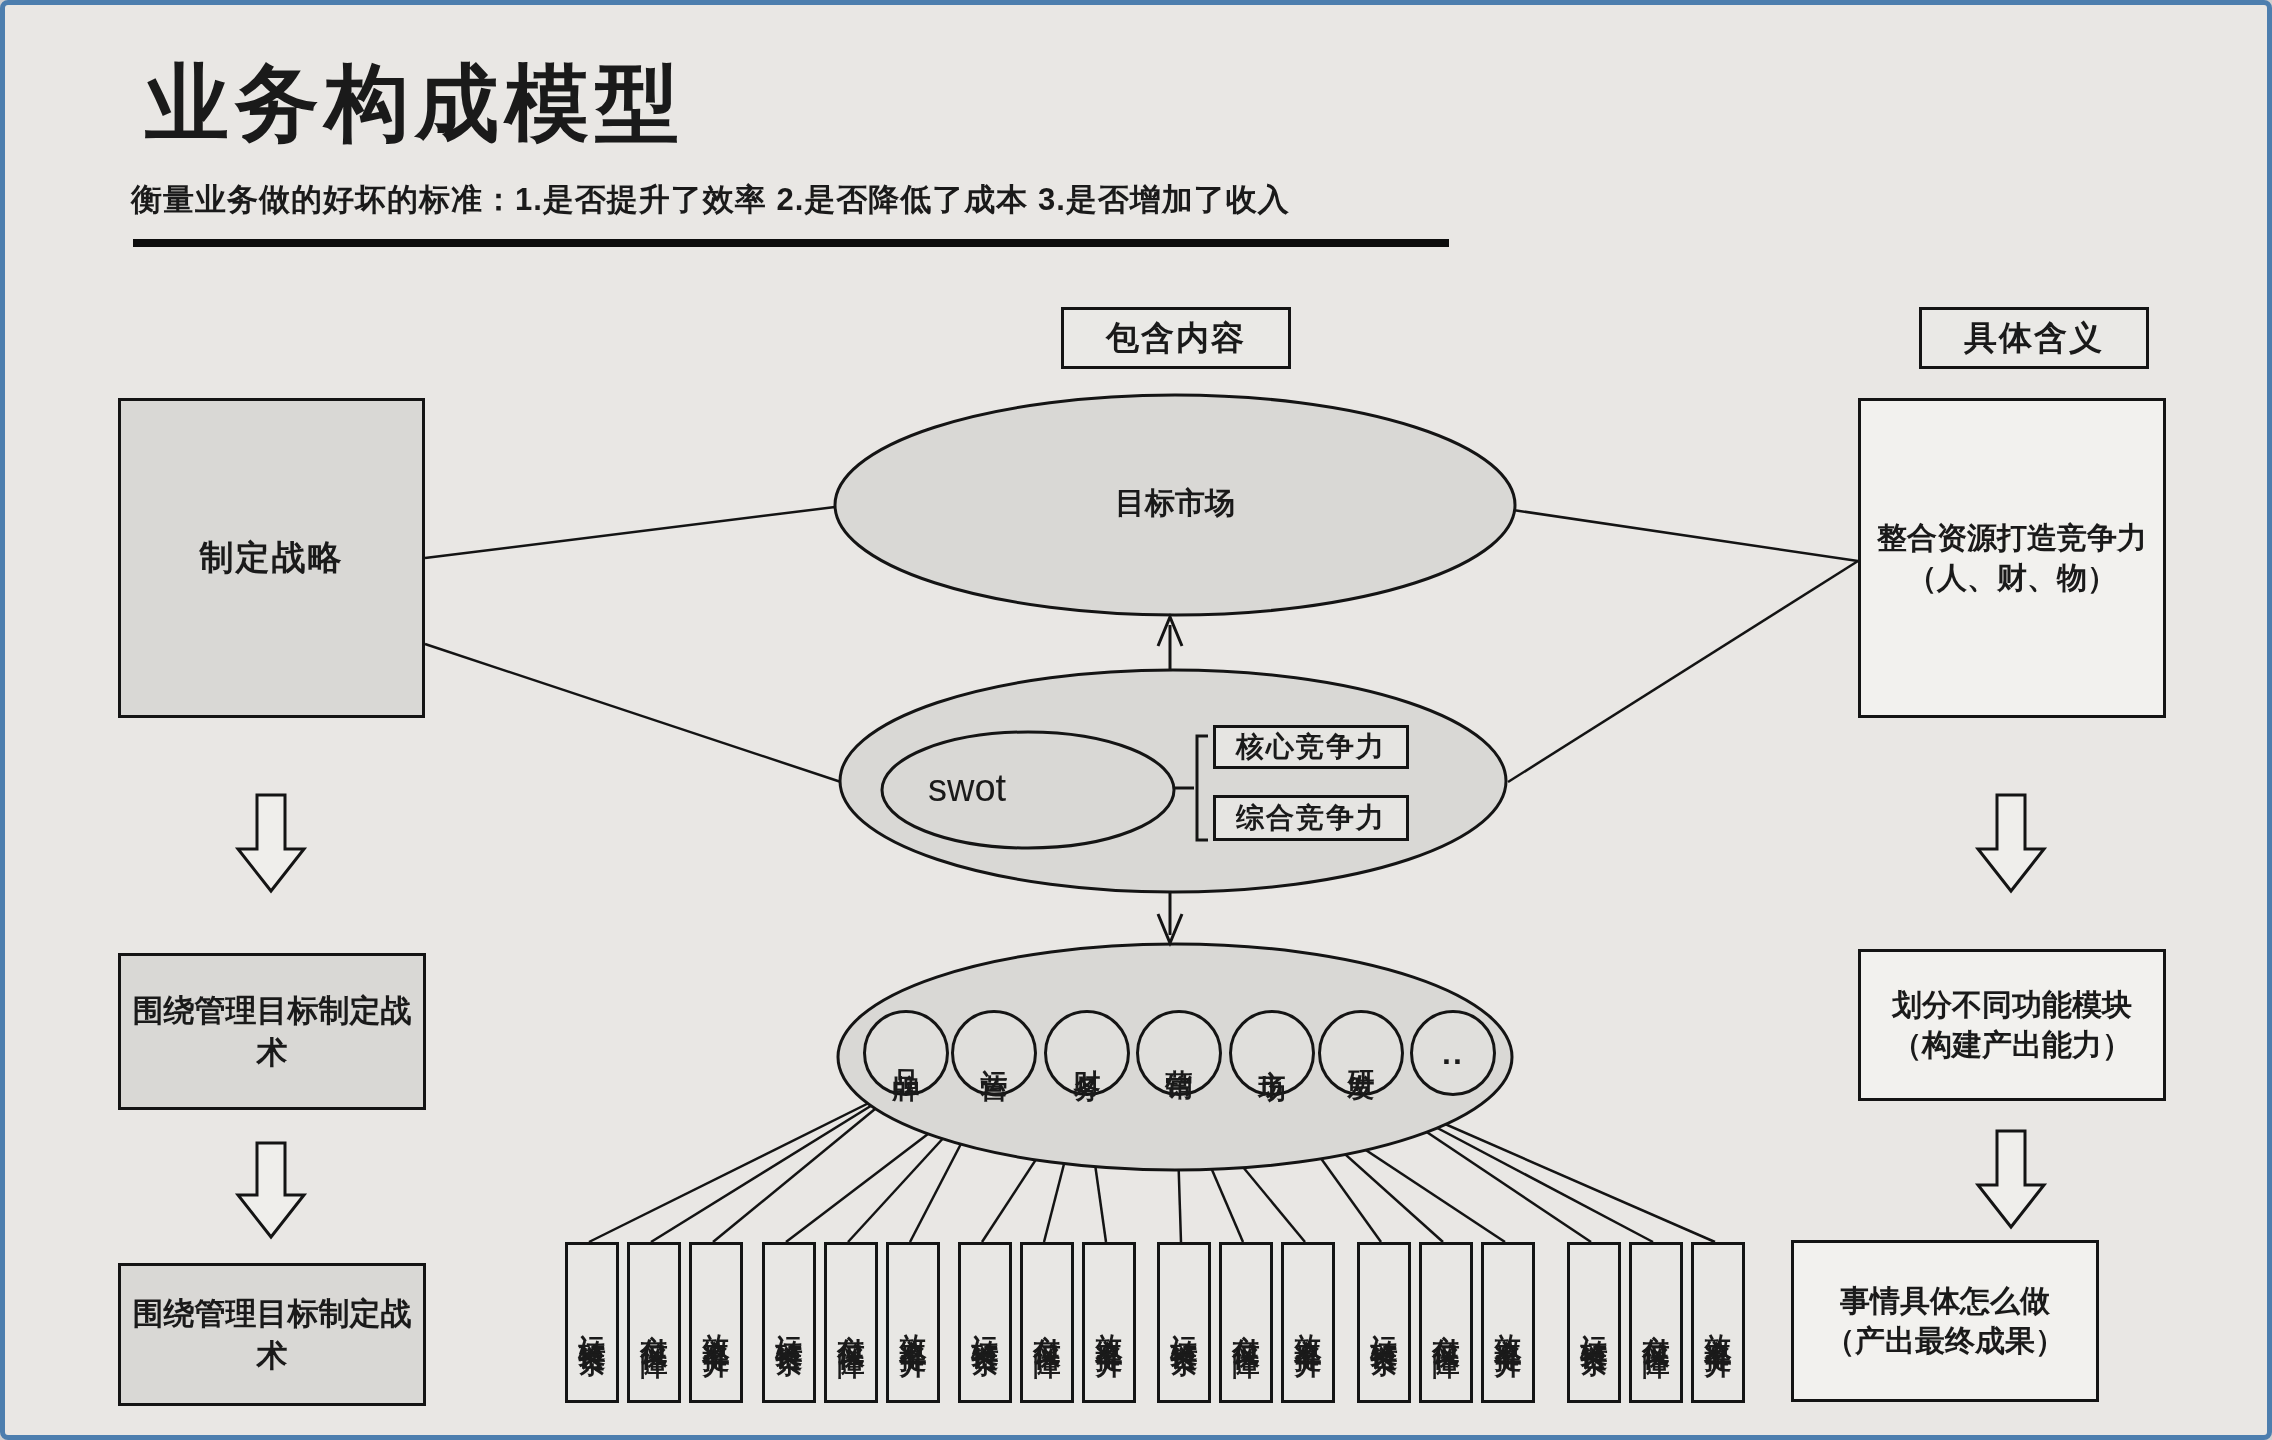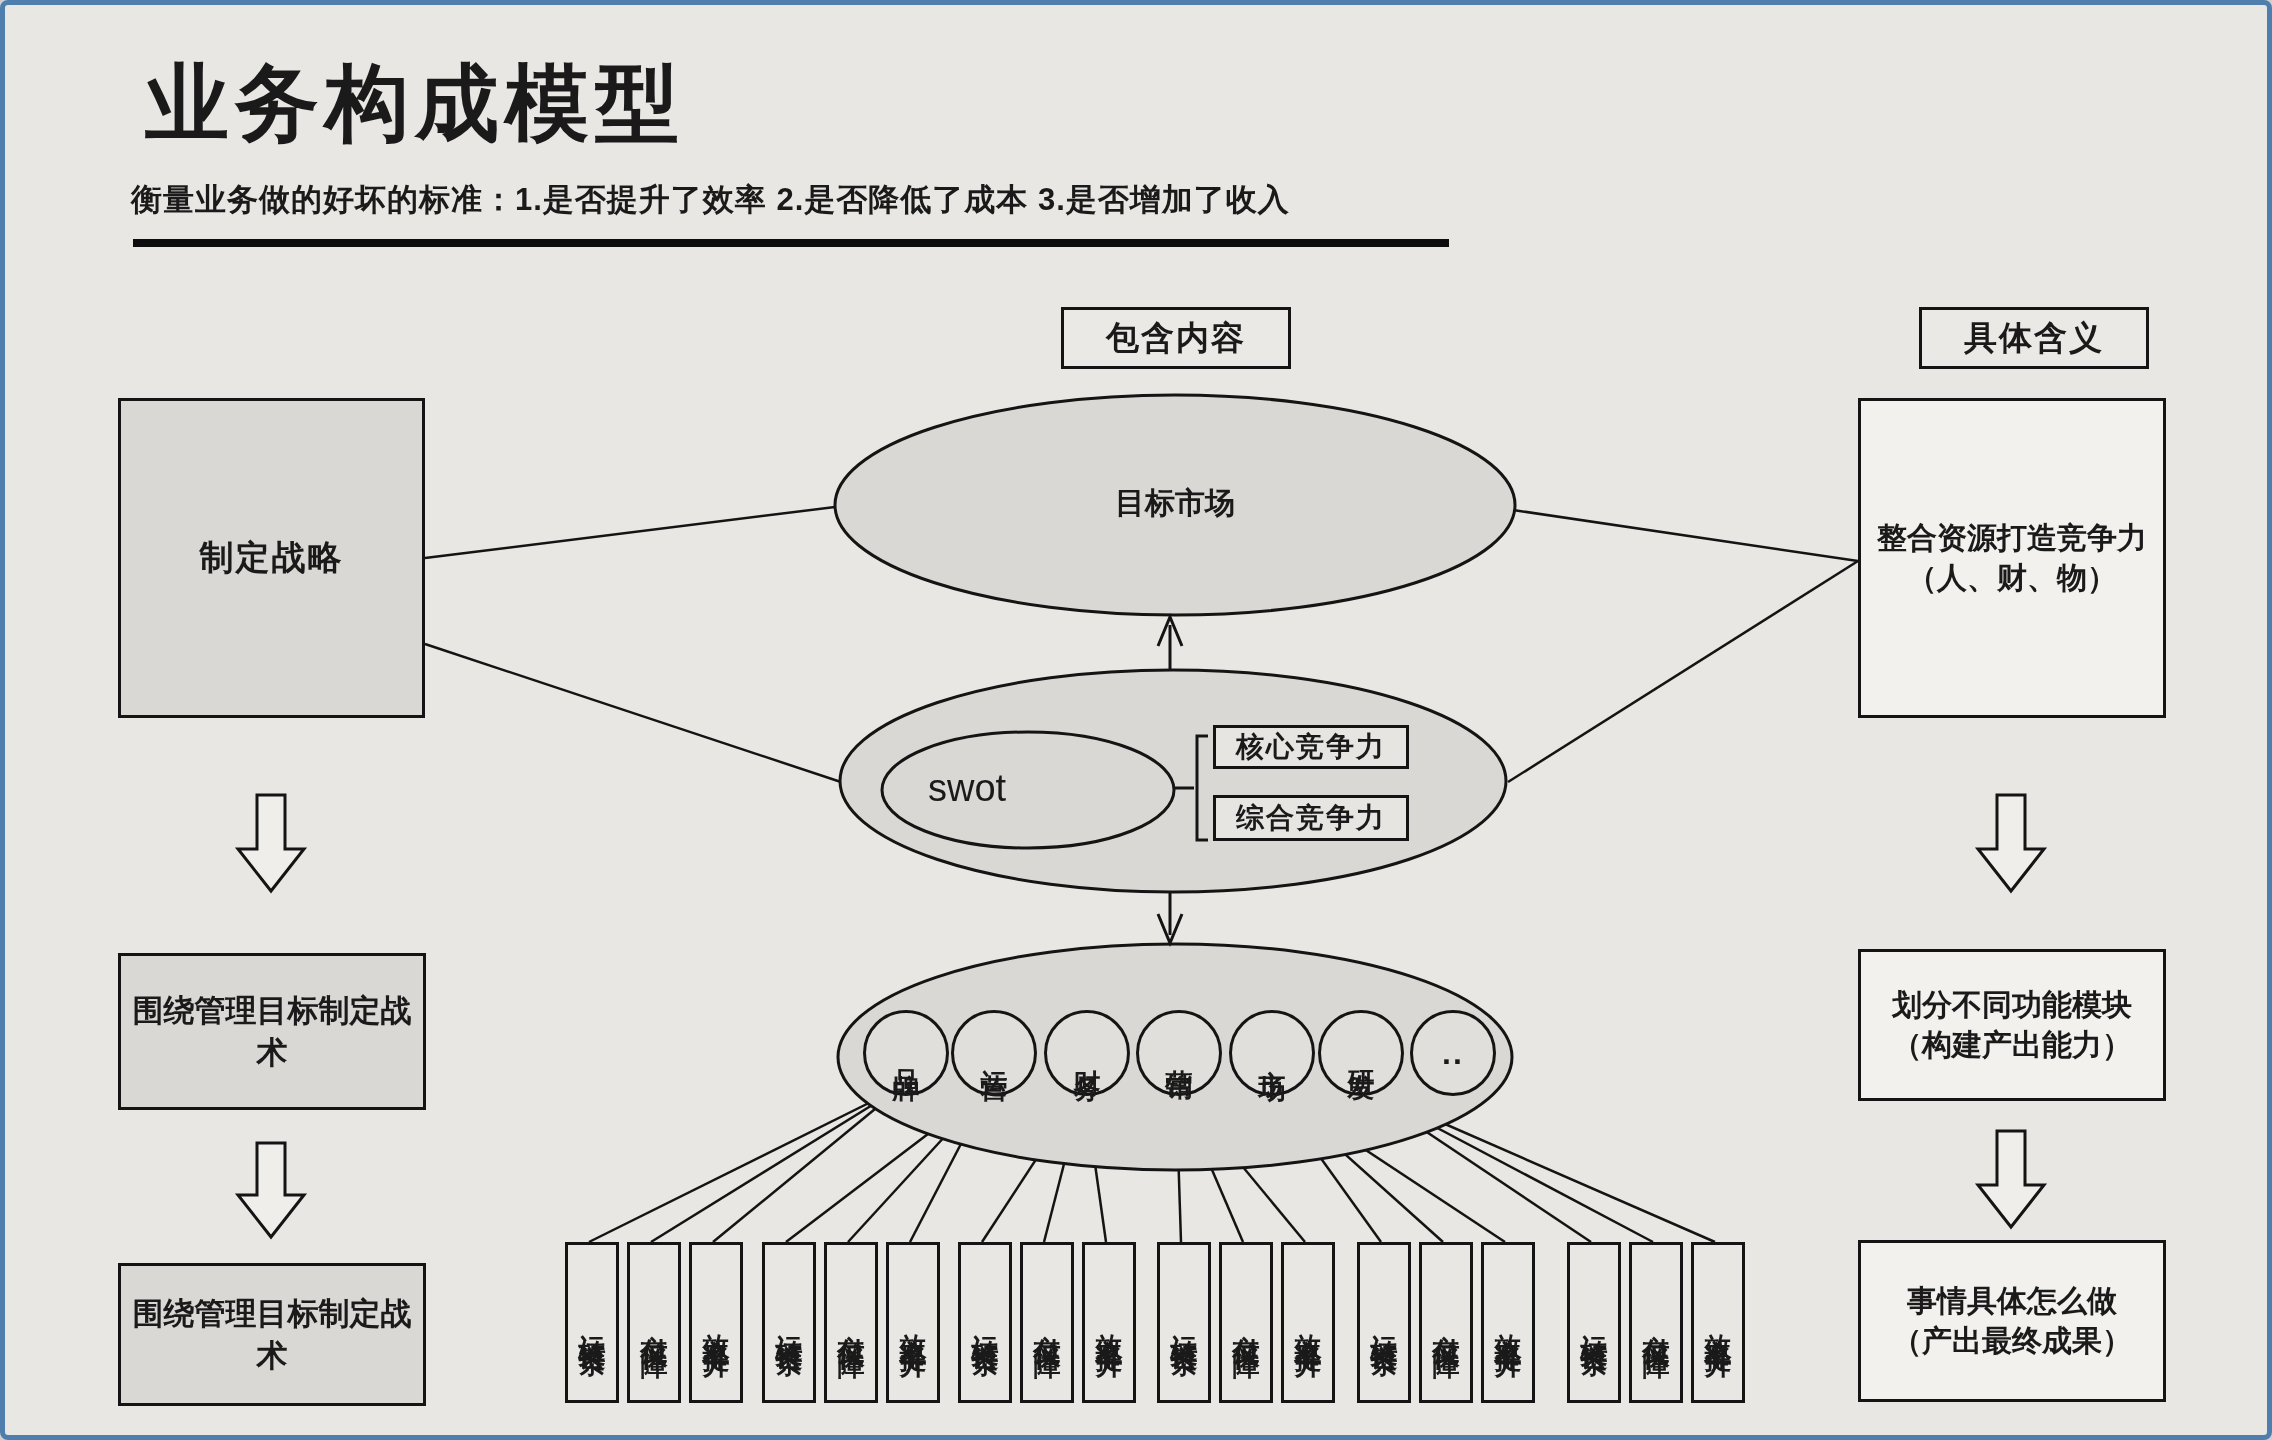--- a/index.html
+++ b/index.html
@@ -130,21 +130,21 @@
       <div>整合资源打造竞争力</div>
       <div>（人、财、物）</div>
     </div>
   </div>
   <div class="abs box fill-light two-line" style="left:1853px;top:944px;width:308px;height:152px;">
     <div>
       <div>划分不同功能模块</div>
       <div>（构建产出能力）</div>
     </div>
   </div>
-  <div class="abs box fill-light two-line" style="left:1853px;top:1235px;width:308px;height:162px;">
+  <div class="abs box fill-light two-line" style="left:1786px;top:1235px;width:308px;height:162px;">
     <div>
       <div>事情具体怎么做</div>
       <div>（产出最终成果）</div>
     </div>
   </div>
 
   <div class="abs ellipse-label" style="left:1020px;top:478px;width:300px;">目标市场</div>
   <div class="abs swot-label" style="left:923px;top:762px;width:200px;">swot</div>
   <div class="abs box inner-box" style="left:1208px;top:720px;width:196px;height:44px;">核心竞争力</div>
   <div class="abs box inner-box" style="left:1208px;top:790px;width:196px;height:46px;">综合竞争力</div>

